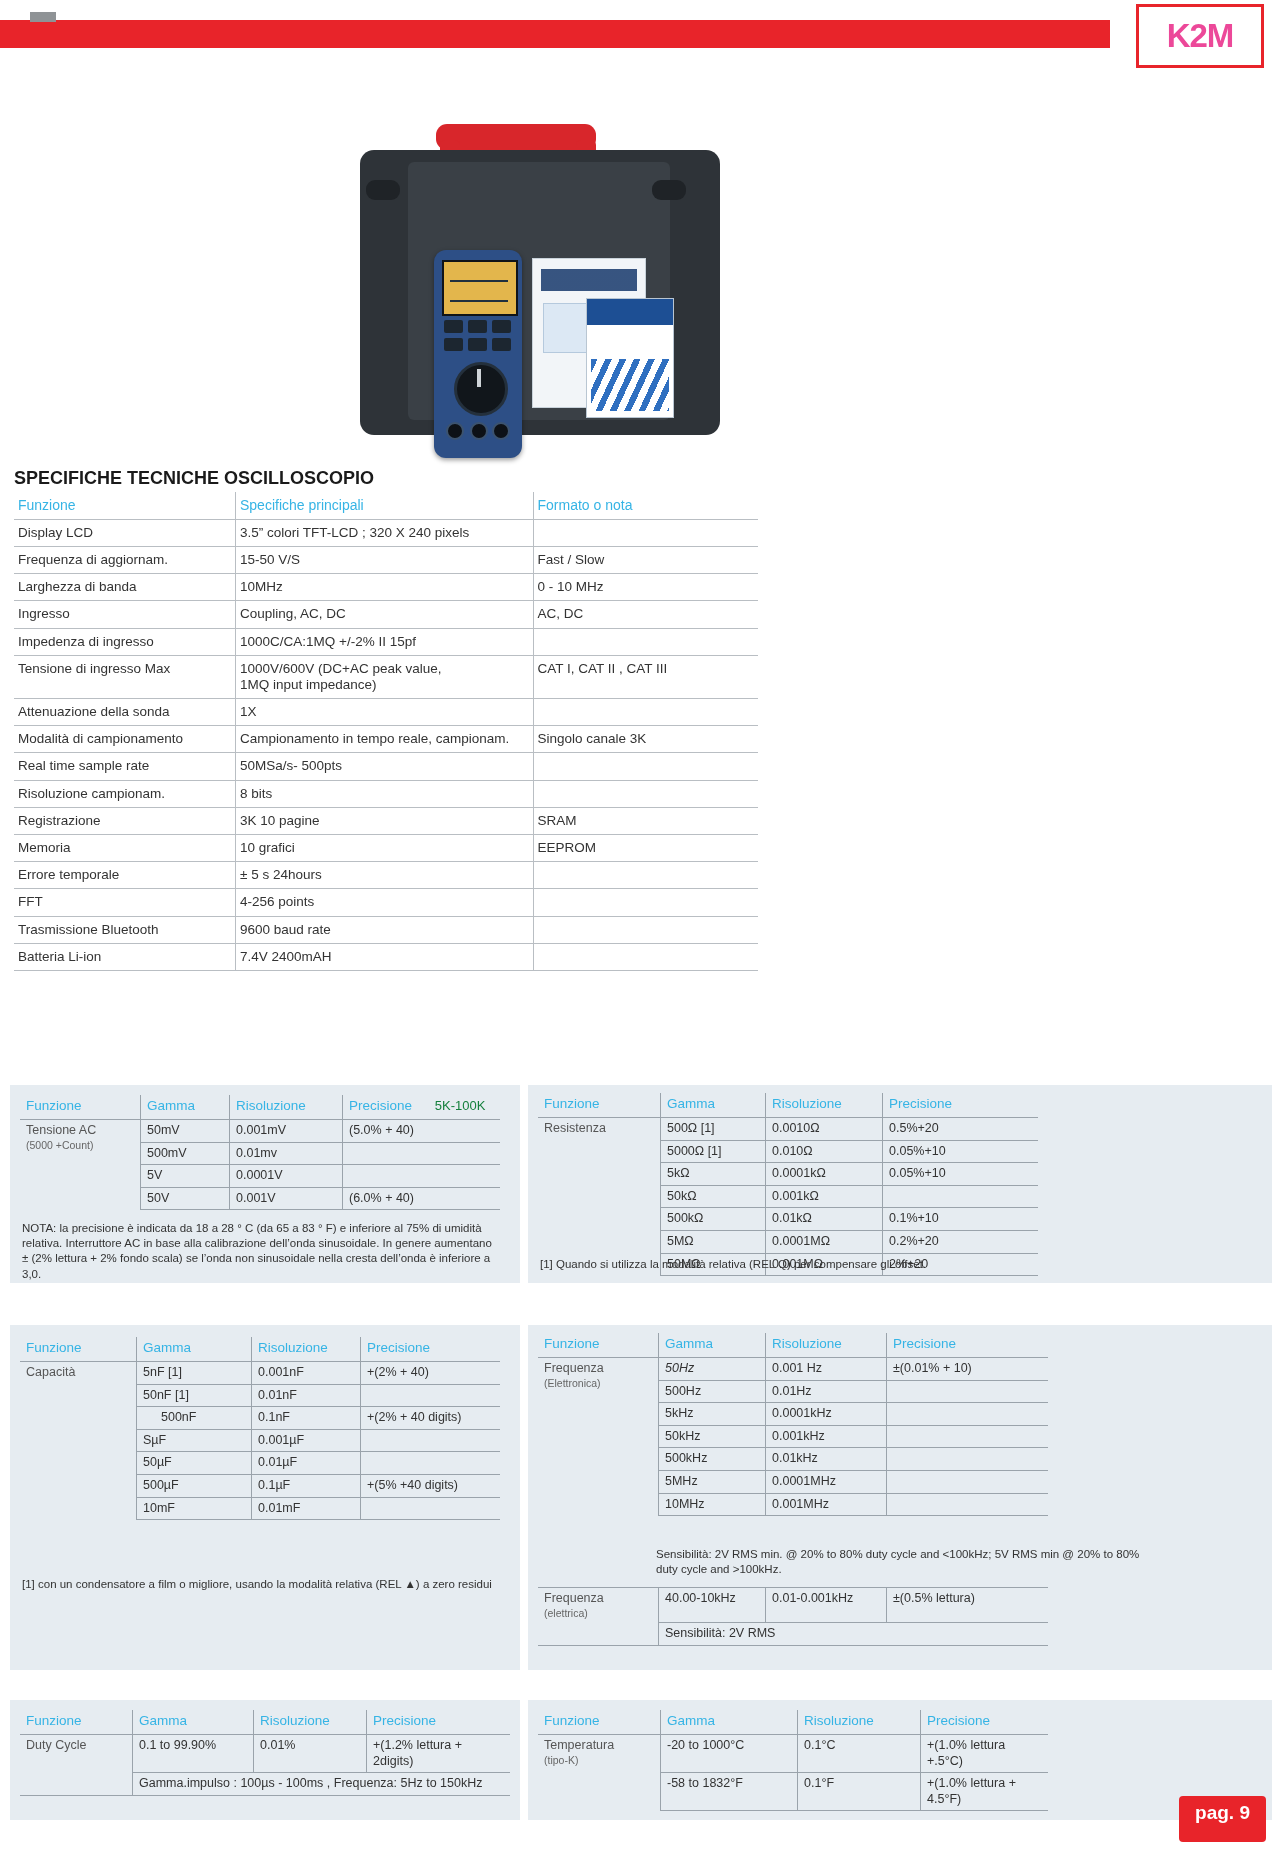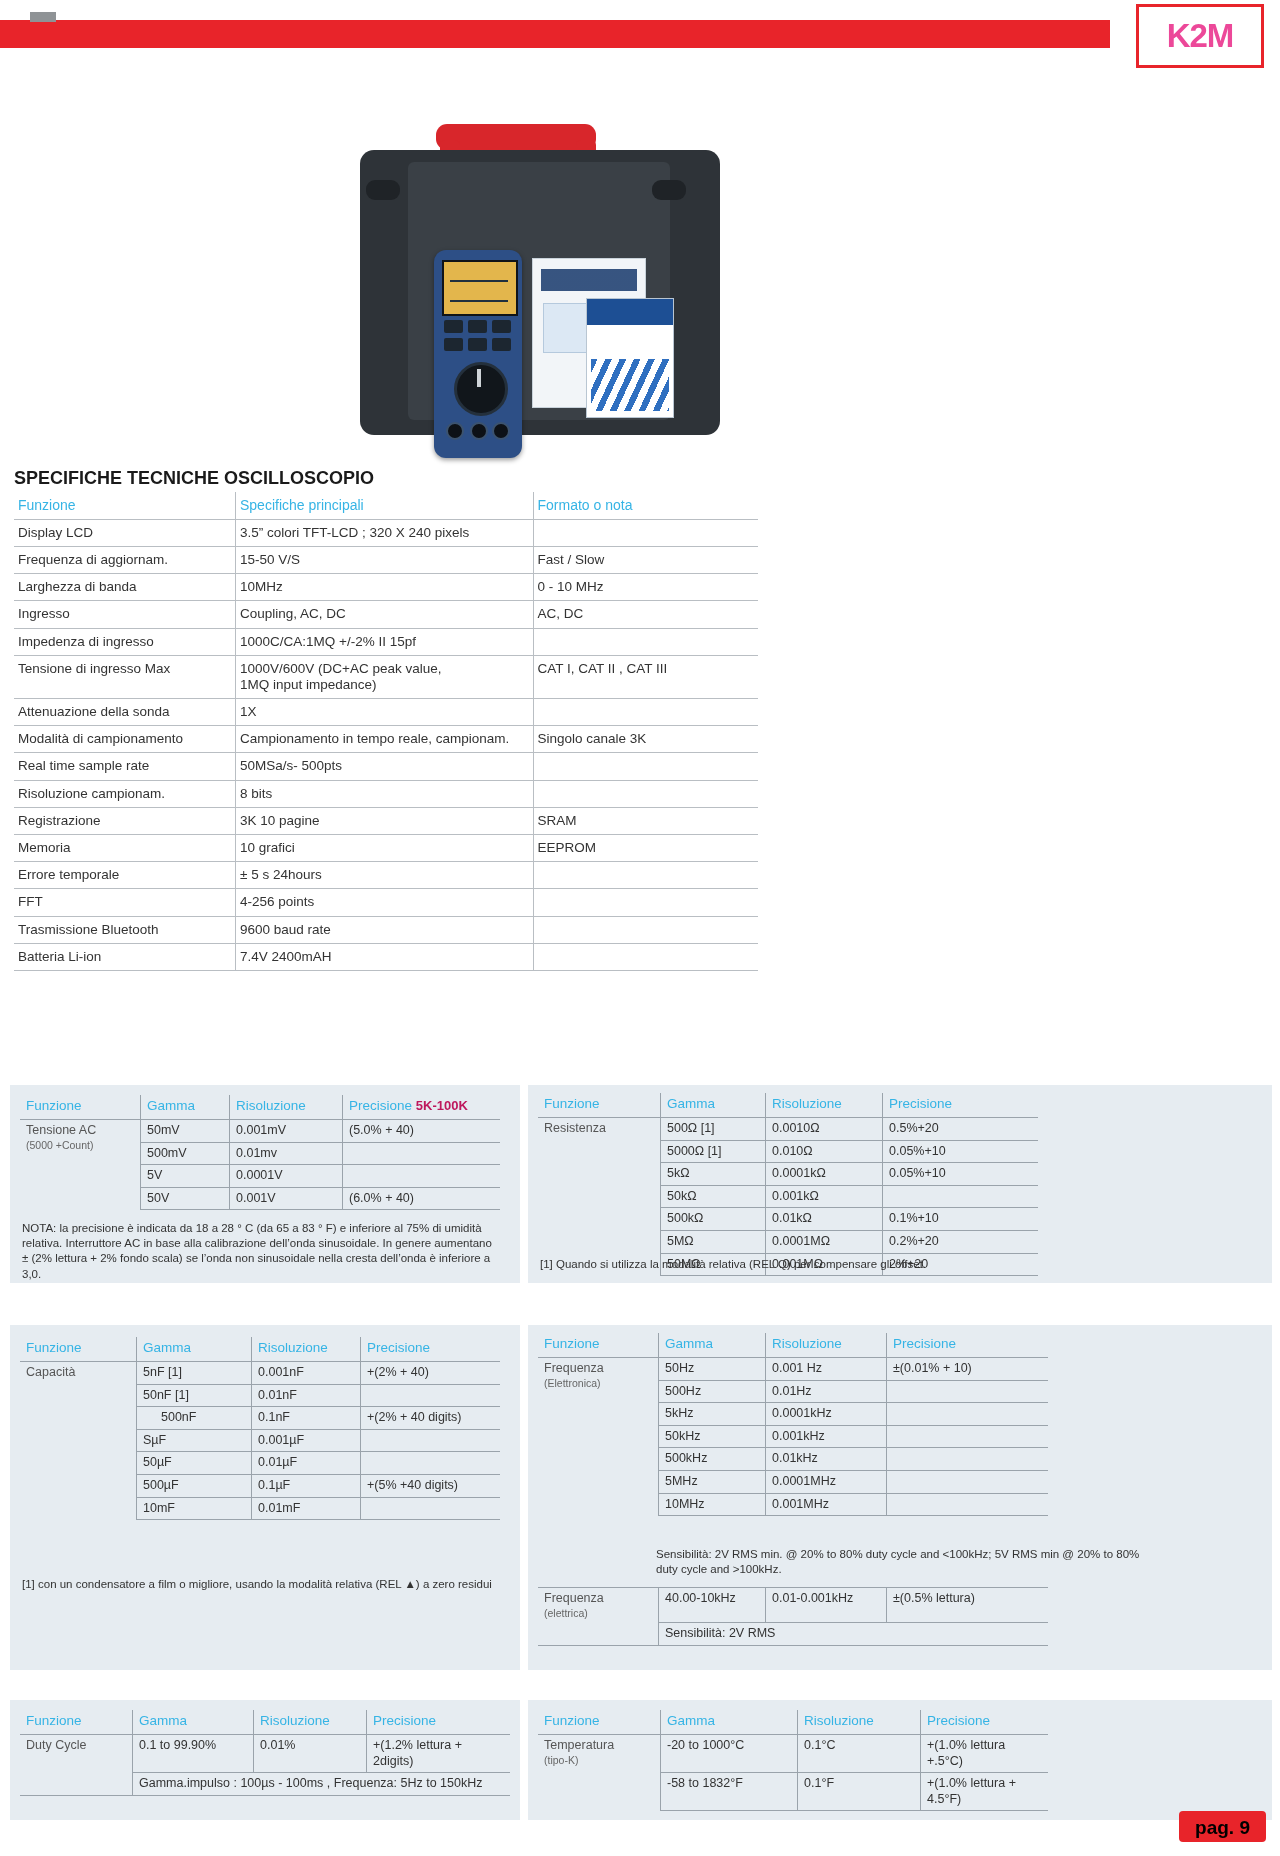--- a/index.html
+++ b/index.html
@@ -154,34 +154,34 @@
   .mini-table td, .mini-table th {
     font-size:12.5px; color:#333; text-align:left; vertical-align:top;
     padding:3px 6px; line-height:1.25;
   }
   .mini-table th {
     color:#36b4e5; font-weight:normal; font-size:13.5px;
     border-bottom:1px solid #9aa3ab; padding-bottom:4px;
   }
   .mini-table .lbl { color:#555; }
   .mini-table .sub { display:block; font-size:10.5px; color:#666; }
-  .hdr-strong { color:#be185d; font-weight:bold; font-size:13px; }
+  .hdr-strong { color:#15803d; font-weight:normal; font-size:13px;margin-left:19px; }
   .bt { border-top:1px solid #9aa3ab; }
   .bb { border-bottom:1px solid #9aa3ab; }
   .bl { border-left:1px solid #9aa3ab; }
   .note {
     font-size:11.5px; color:#333; line-height:1.32;
   }
 
   
   .footer-badge {
     position:absolute; right:14px; bottom:14px;
-    background:#e8242a; color:#000000;
+    background:#e8242a; color:#ffffff;
     font-size:19px; font-weight:bold;
-    padding:6px 16px 3px 16px; border-radius:4px;
+    padding:6px 16px 18px 16px; border-radius:4px;
   }
 </style>
 </head>
 <body>
 
 <div class="page">
 
   <div class="top-bar"></div>
   <div class="top-bar-tab"></div>
   <div class="logo-box">
@@ -469,21 +469,21 @@
         <tr>
           <th style="width:108px">Funzione</th>
           <th class="bl" style="width:94px">Gamma</th>
           <th class="bl" style="width:108px">Risoluzione</th>
           <th class="bl">Precisione</th>
         </tr>
       </thead>
       <tbody>
           <tr>
             <td class="lbl" rowspan="7" style="width: 108px;"><span>Frequenza</span><span class="sub">(Elettronica)</span></td>
-            <td class="bl bb" style="width: 94px;">50Hz</td>
+            <td class="bl bb" style="width: 94px; font-style: italic;">50Hz</td>
             <td class="bl bb" style="width: 108px;">0.001 Hz</td>
             <td class="bl bb">±(0.01% + 10)</td>
           </tr>
           <tr>
             <td class="bl bb" style="width: 94px;">500Hz</td>
             <td class="bl bb" style="width: 108px;">0.01Hz</td>
             <td class="bl bb"></td>
           </tr>
           <tr>
             <td class="bl bb" style="width: 94px;">5kHz</td>

